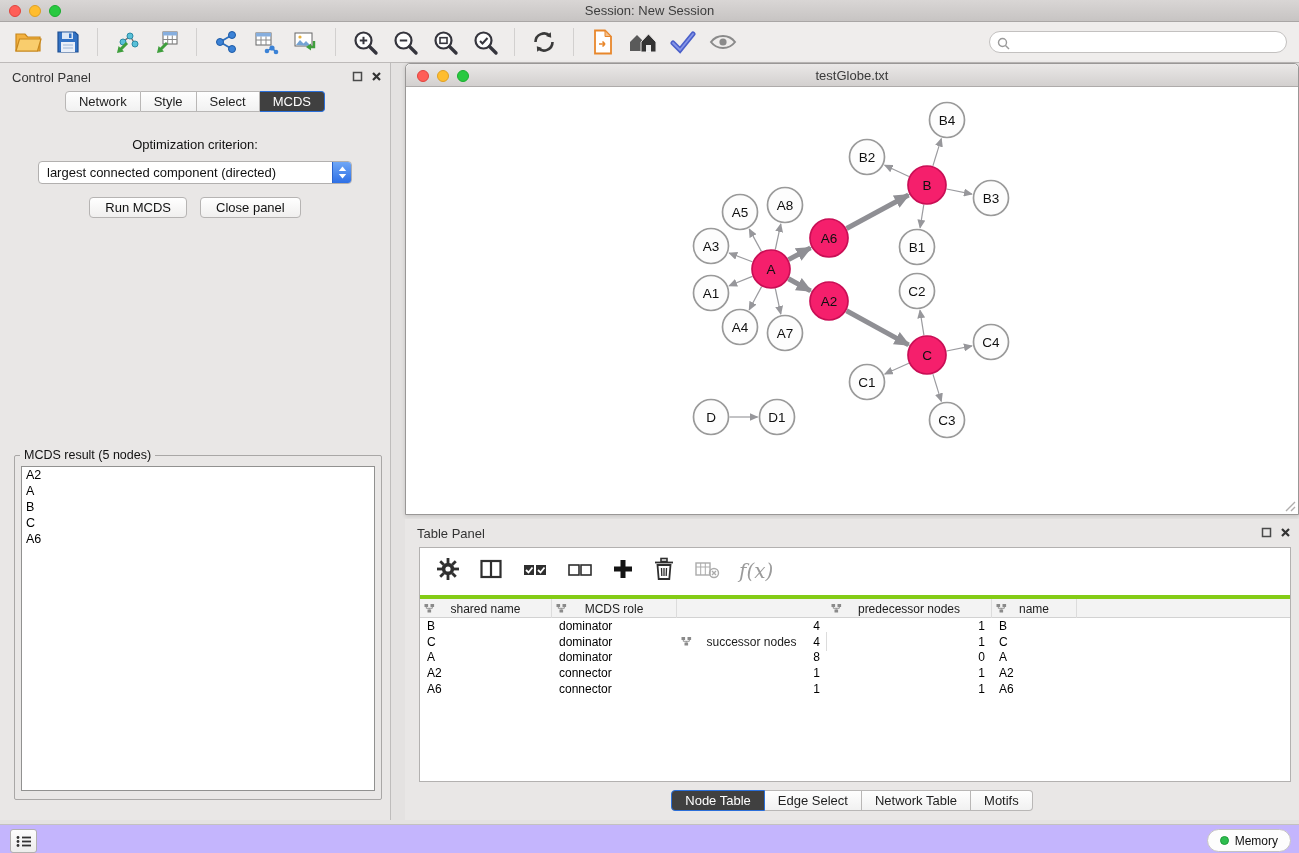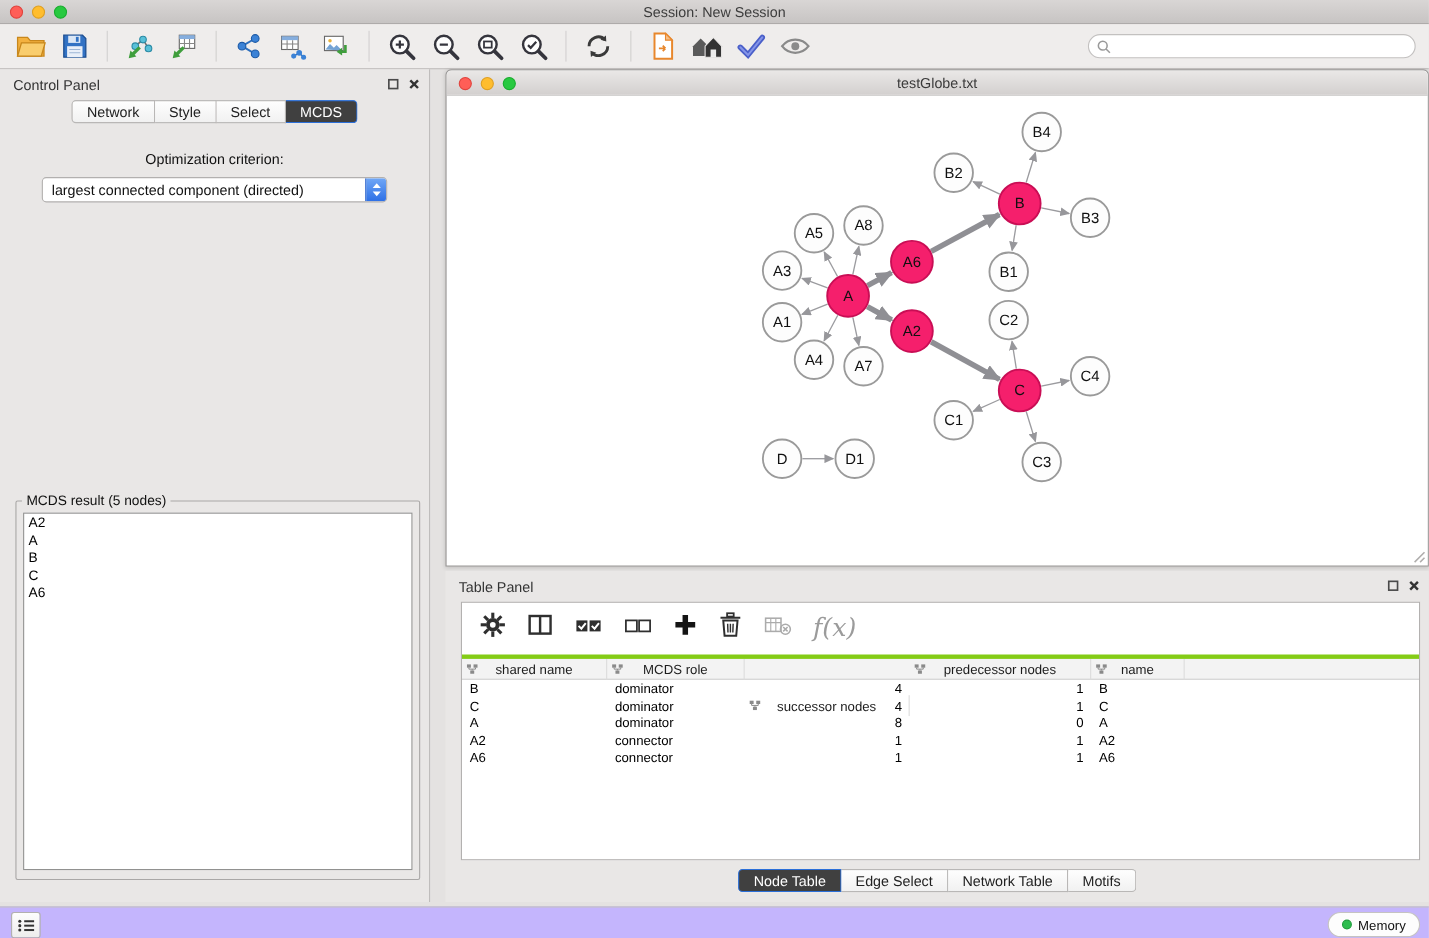--- a/index.html
+++ b/index.html
@@ -119,21 +119,21 @@
   
   .table-panel {
     position:absolute; left:405px; top:519px; width:894px; bottom:33px;
     background:#e9e7e6;
   }
   .tp-box {
     position:absolute; left:14px; right:8px; top:28px; bottom:38px;
     background:#fff; border:1px solid #b3b1b0;
   }
   .tp-toolbar { height:45px; display:flex; align-items:center; gap:19px; padding:0 16px; }
-  .fx { font-family:"DejaVu Serif", serif; font-style:italic; color:#9b9b9b; font-size:23px; }
+  .fx { font-family:"DejaVu Serif", serif; font-style:italic; color:#9b9b9b; font-size:20px; }
   .tp-table { position:absolute; left:0; right:0; top:47px; bottom:0; border-top:4px solid #84cc16; overflow:hidden; background:#fff; }
   .thead { display:flex; height:19px; background:#f3f3f3; border-bottom:1px solid #d2d2d2; }
   .th {
     position:relative; height:19px; display:flex; align-items:center; justify-content:center;
     font-size:12px; color:#1c1c1c; border-right:1px solid #dcdcdc; flex-shrink:0;
   }
   .th .sorticon { position:absolute; left:4px; top:4px; }
   .trow { display:flex; height:15.8px; align-items:center; }
   .td { font-size:12px; padding:0 7px; color:#000; flex-shrink:0; overflow:hidden; white-space:nowrap; }
   .tp-tabs { position:absolute; left:0; right:0; bottom:9px; display:flex; justify-content:center; }
@@ -351,20 +351,24 @@
   <div class="combo">
     <span class="combo-text">largest connected component (directed)</span>
     <span class="combo-stepper">
       <svg width="9" height="13" viewBox="0 0 9 13">
         <path d="M4.5 0.5 L8.2 5 H0.8z" fill="#fff"></path>
         <path d="M4.5 12.5 L0.8 8 H8.2z" fill="#fff"></path>
       </svg>
     </span>
   </div>
 
+  <div class="cp-buttons">
+    <div class="btn">Run MCDS</div>
+    <div class="btn">Close panel</div>
+  </div>
 
   <div class="result-field">
     <span class="result-legend">MCDS result (5 nodes)</span>
     <div class="result-list" id="mcds-result-list">
         <div class="result-item">A2</div>
         <div class="result-item">A</div>
         <div class="result-item">B</div>
         <div class="result-item">C</div>
         <div class="result-item">A6</div>
       </div>

